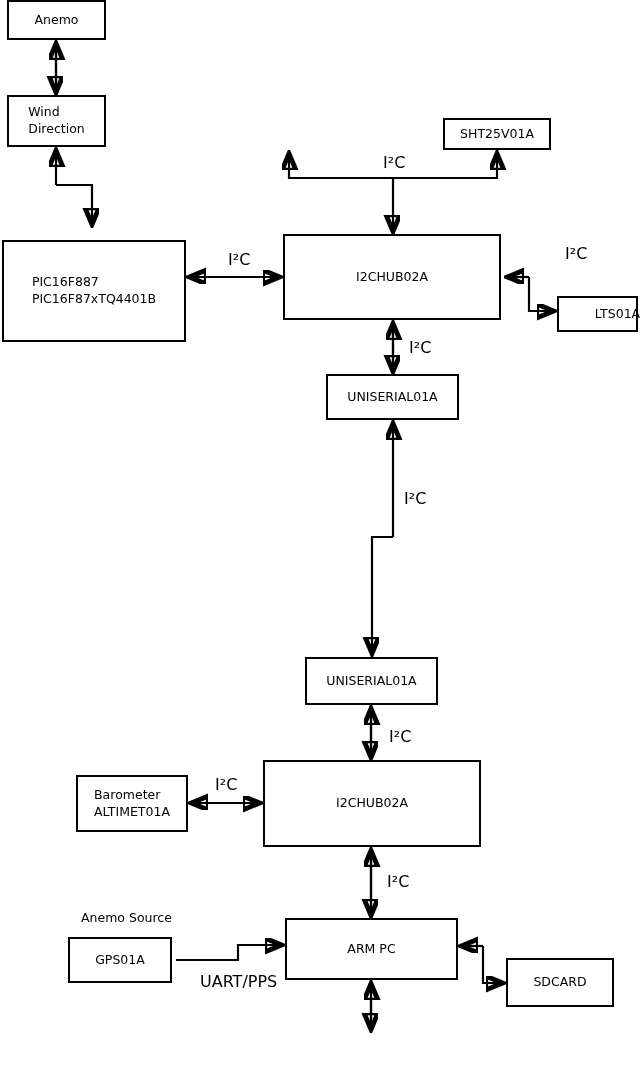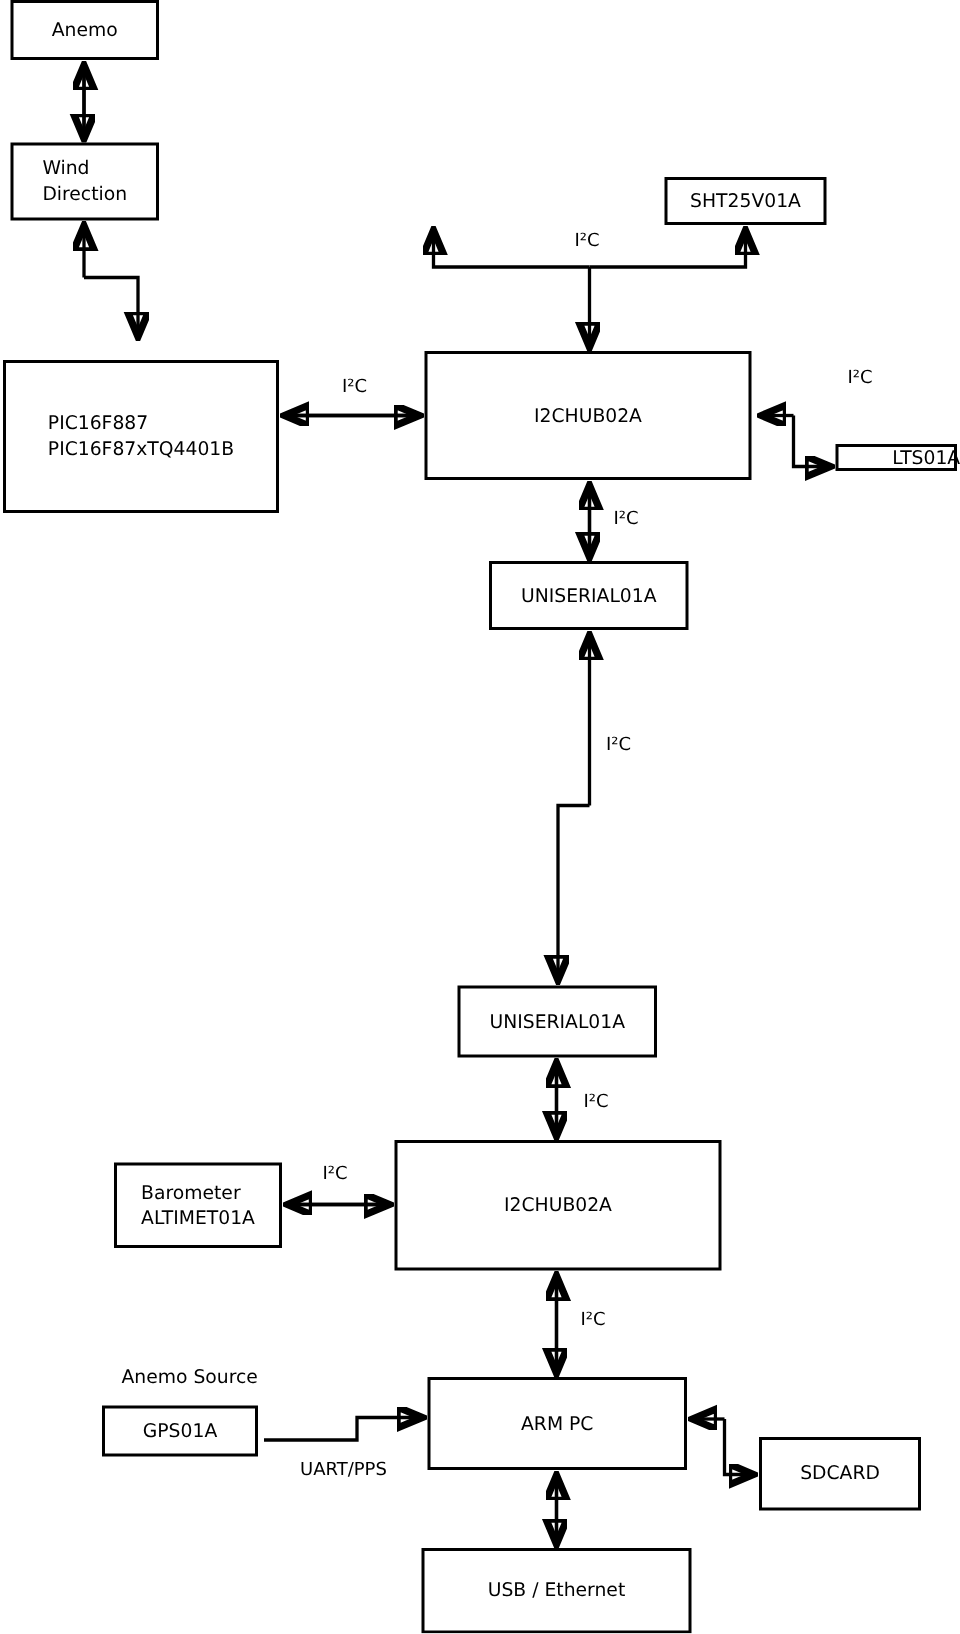--- a/index.html
+++ b/index.html
@@ -25,21 +25,21 @@
     justify-content: center;
     text-align: left;
     font-size: 12.5px;
     color: #000000;
     line-height: 1.35;
     z-index: 2;
     white-space: pre-line;
   }
   .edge-label {
     position: absolute;
-    font-size: 12px;
+    font-size: 16px;
     color: #000000;
     z-index: 3;
     background: transparent;
     white-space: nowrap;
   }
   .free-label {
     position: absolute;
     font-size: 12.5px;
     color: #000000;
     z-index: 3;
@@ -112,30 +112,29 @@
     <line x1="371" y1="1029" x2="371" y2="984" marker-end="url(#ah)"></line>
   </svg>
 
   <div class="node" style="left: 7px; top: 0px; width: 99px; height: 40px;">Anemo</div>
   <div class="node" style="left: 7px; top: 95px; width: 99px; height: 52px;">Wind
 Direction</div>
   <div class="node" style="left: 2px; top: 227px; width: 184px; height: 102px; margin-top: 13px;">PIC16F887
 PIC16F87xTQ4401B</div>
   <div class="node" style="left: 443px; top: 118px; width: 108px; height: 32px;">SHT25V01A</div>
   <div class="node" style="left: 283px; top: 234px; width: 218px; height: 86px;">I2CHUB02A</div>
-  <div class="node" style="left: 557px; top: 296px; width: 81px; height: 18px; padding-left: 40px;">LTS01A</div>
+  <div class="node" style="left: 557px; top: 296px; width: 81px; height: 36px; padding-left: 40px;">LTS01A</div>
   <div class="node" style="left: 326px; top: 374px; width: 133px; height: 46px;">UNISERIAL01A</div>
   <div class="node" style="left: 305px; top: 657px; width: 133px; height: 48px;">UNISERIAL01A</div>
   <div class="node" style="left: 263px; top: 760px; width: 218px; height: 87px;">I2CHUB02A</div>
   <div class="node" style="left: 76px; top: 775px; width: 112px; height: 57px;">Barometer
 ALTIMET01A</div>
-  <div class="node" style="left: 68px; top: 937px; width: 104px; height: 34px;">GPS01A</div>
+  <div class="node" style="left: 68px; top: 937px; width: 104px; height: 46px;">GPS01A</div>
   <div class="node" style="left: 506px; top: 958px; width: 108px; height: 49px;">SDCARD</div>
   <div class="node" style="left: 285px; top: 918px; width: 173px; height: 62px;">ARM PC</div>
-  <div class="node" style="left: 281px; top: 1032px; width: 180px; height: 57px;">USB / Ethernet</div>
 
   <div class="edge-label" style="left: 228px; top: 250px;">I²C</div>
   <div class="edge-label" style="left: 383px; top: 153px;">I²C</div>
   <div class="edge-label" style="left: 565px; top: 244px;">I²C</div>
   <div class="edge-label" style="left: 409px; top: 338px;">I²C</div>
   <div class="edge-label" style="left: 404px; top: 489px;">I²C</div>
   <div class="edge-label" style="left: 389px; top: 727px;">I²C</div>
   <div class="edge-label" style="left: 215px; top: 775px;">I²C</div>
   <div class="edge-label" style="left: 387px; top: 872px;">I²C</div>
   <div class="edge-label" style="left: 200px; top: 972px;">UART/PPS</div>

